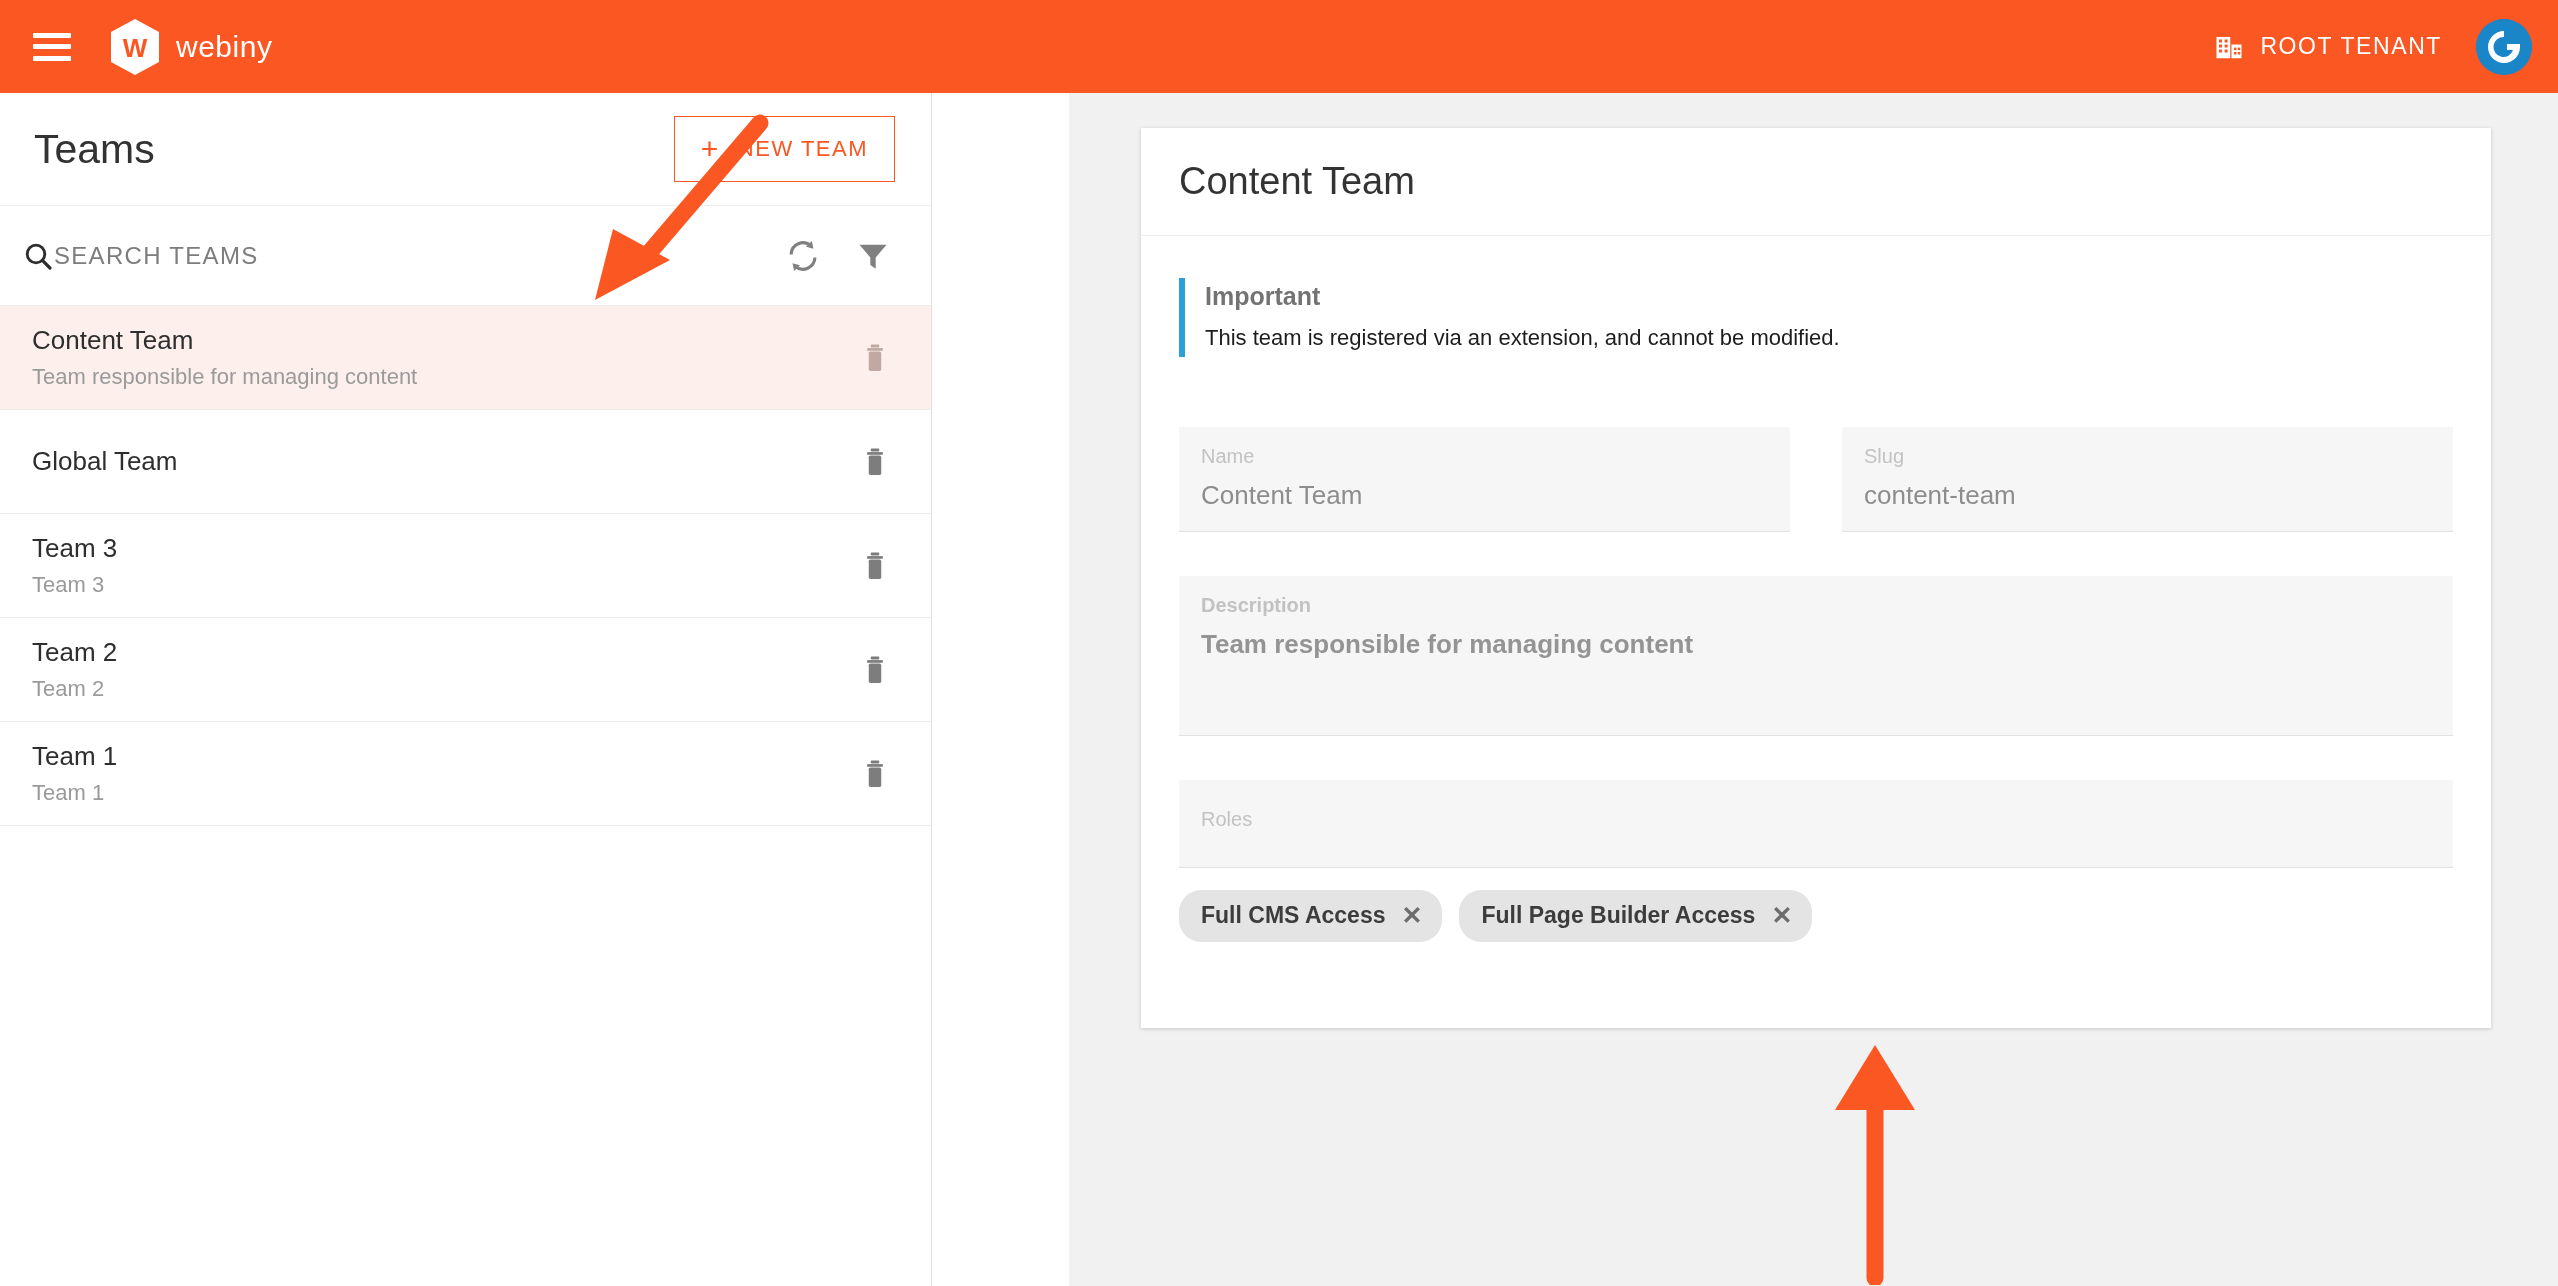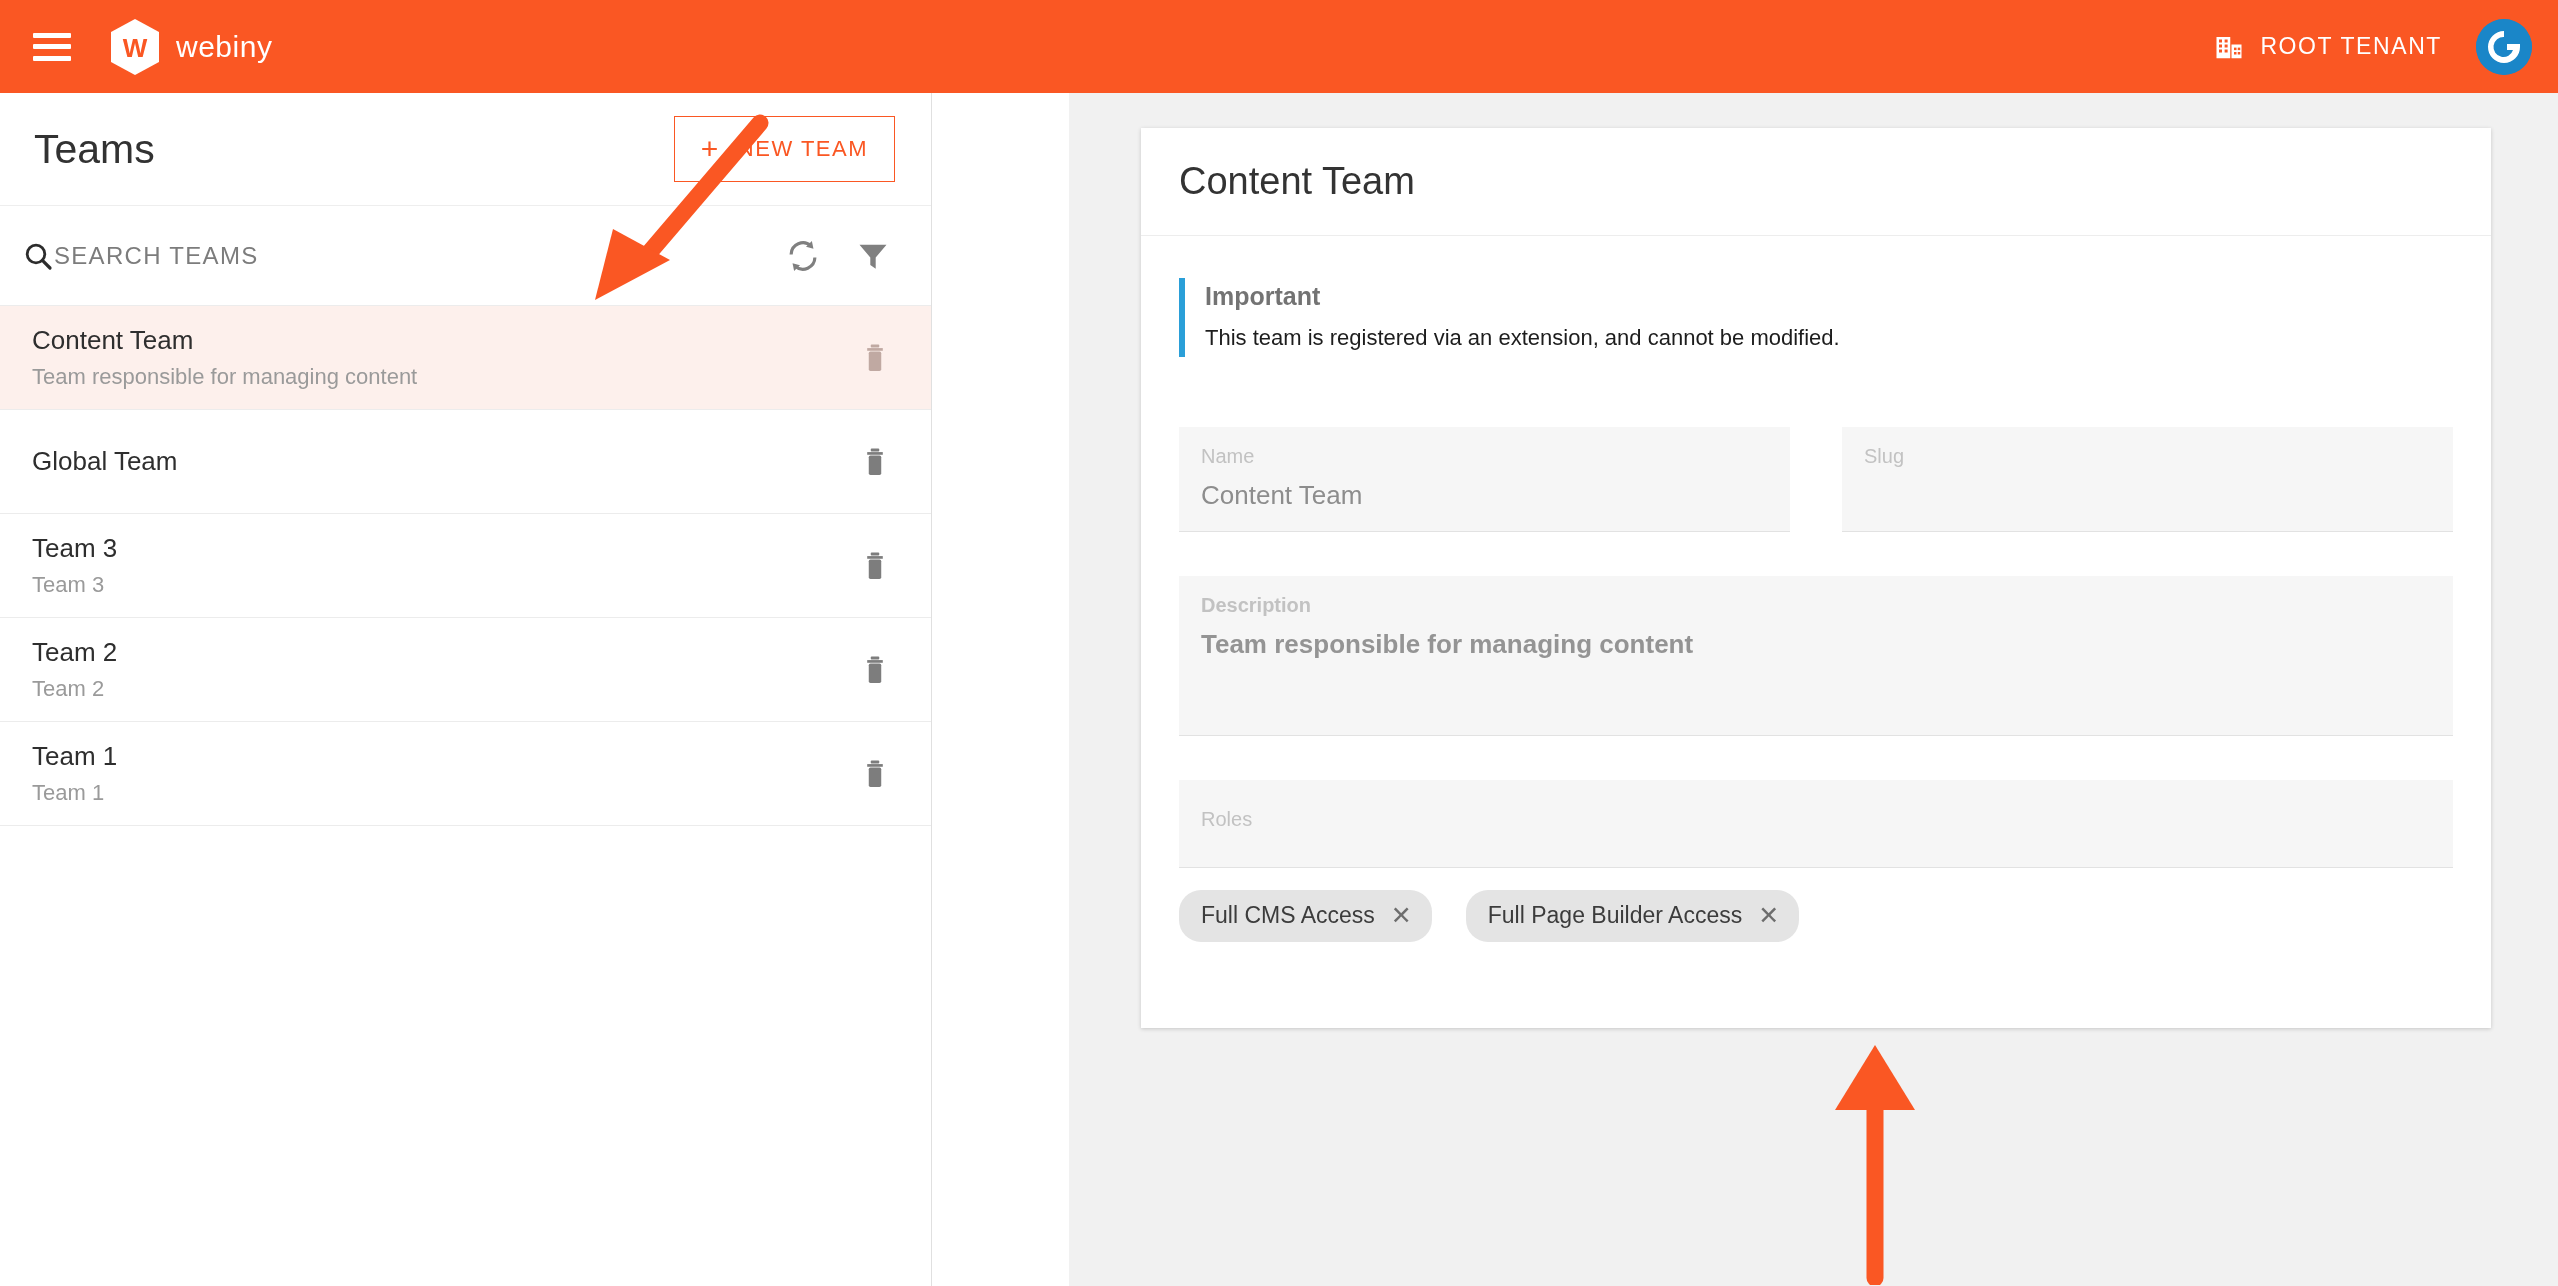--- a/index.html
+++ b/index.html
@@ -146,21 +146,21 @@
     background: #f6f6f6; border-bottom: 1px solid #e2e2e2;
     padding: 18px 22px 20px 22px; flex: 1;
   }
   .field-label { font-size: 20px; color: #c2c2c2; margin-bottom: 12px; }
   .field-value { font-size: 26px; color: #8d8d8d; }
   .field.textarea { min-height: 160px; font-weight: bold; }
   .field.textarea .field-value { color: #949494; }
   .field.roles { min-height: 88px; }
   .field.roles .field-label { margin-bottom: 0; padding-top: 10px; }
 
-  .chips { display: flex; gap: 34px; margin-top: 22px; }
+  .chips { display: flex; gap: 17px; margin-top: 22px; font-weight: bold; }
   .chip {
     background: #e4e4e4; border-radius: 22px;
     padding: 12px 20px 13px 22px;
     display: flex; align-items: center; gap: 16px;
     cursor: pointer;
   }
   .chip-label { font-size: 23px; color: #3c3c3c; }
   .chip-x { font-size: 25px; color: #6d6d6d; line-height: 1; cursor: pointer; }
 
   
@@ -340,20 +340,21 @@
         <div class="callout-text">This team is registered via an extension, and cannot be modified.</div>
       </div>
 
       <div class="field-row">
         <div class="field">
           <div class="field-label">Name</div>
           <div class="field-value">Content Team</div>
         </div>
         <div class="field">
           <div class="field-label">Slug</div>
+          <div class="field-value">content-team</div>
         </div>
       </div>
 
       <div class="field-row">
         <div class="field textarea">
           <div class="field-label">Description</div>
           <div class="field-value">Team responsible for managing content</div>
         </div>
       </div>
 

